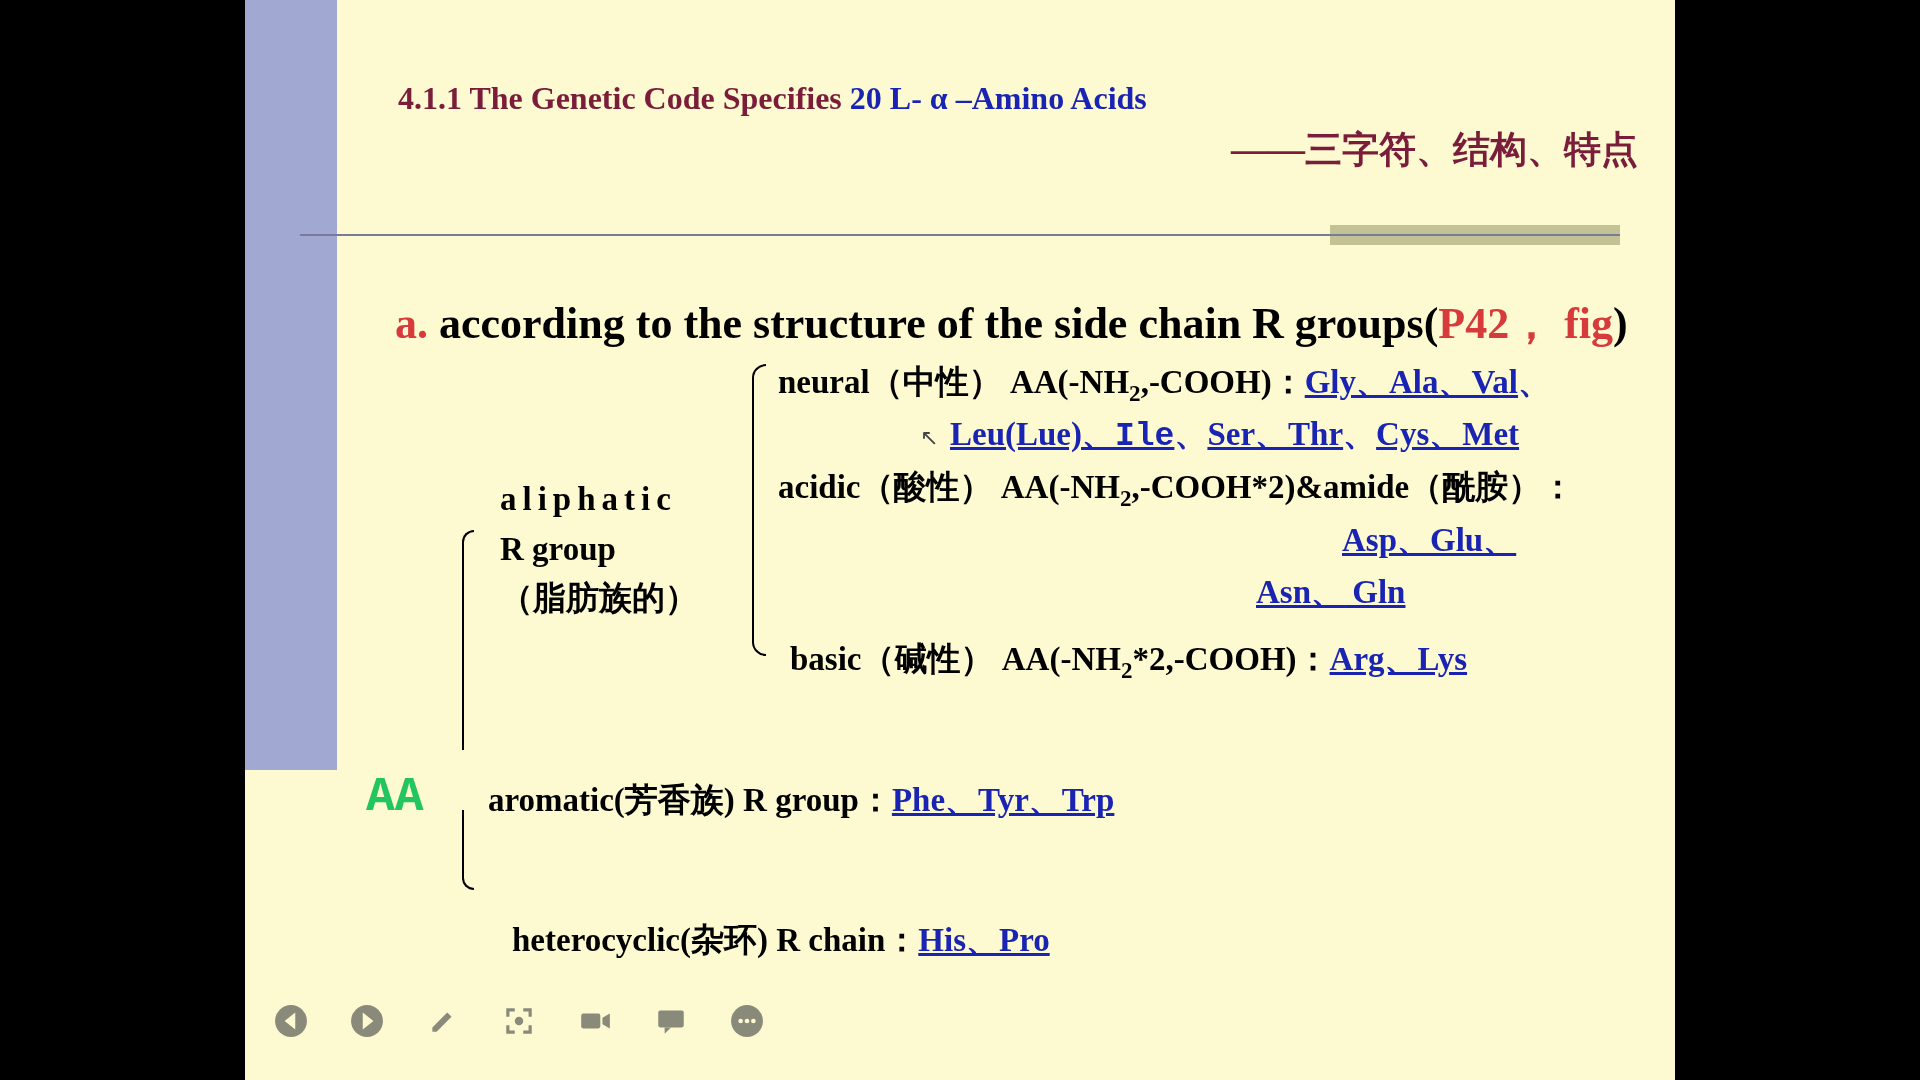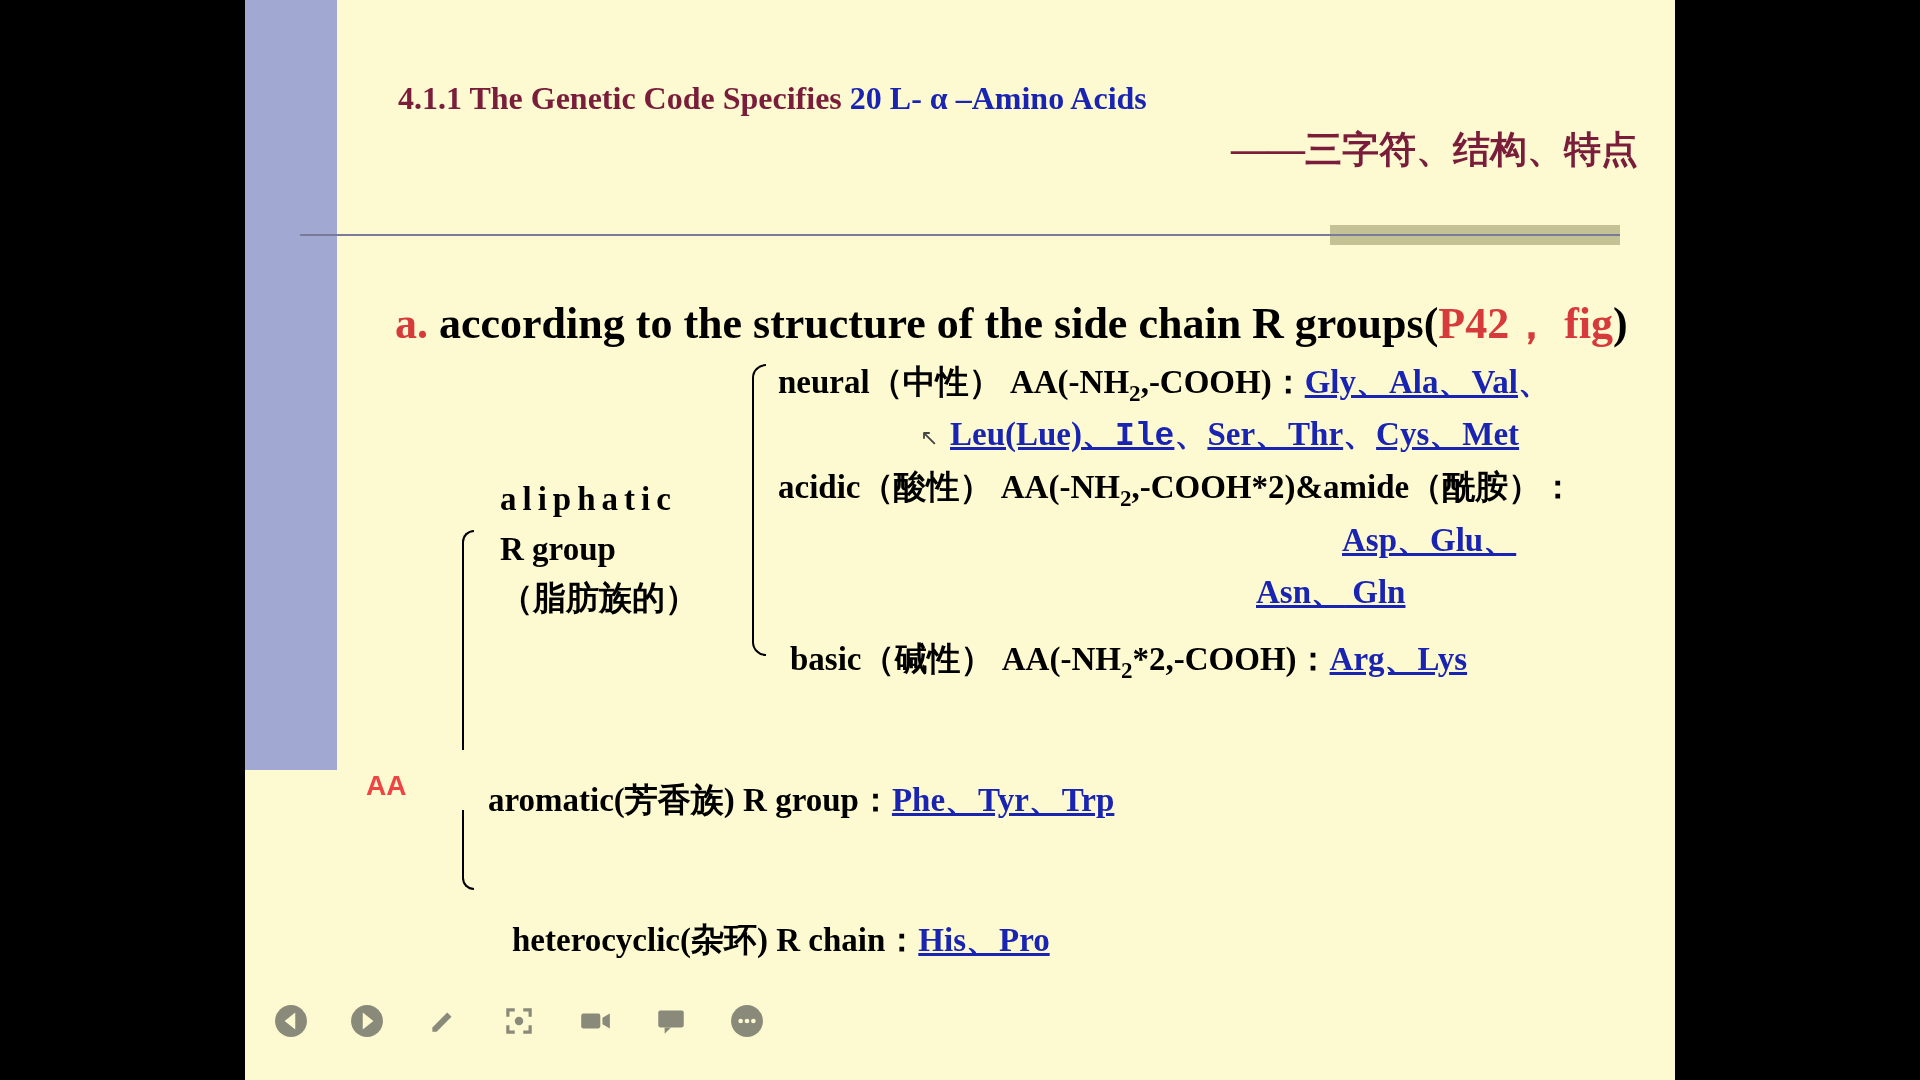--- a/index.html
+++ b/index.html
@@ -87,24 +87,24 @@
     top: 360px;
     width: 1300px;
     font-size: 33px;
     font-weight: bold;
   }
 
   .aa-label {
     position: absolute;
     left: 6px;
     top: 410px;
-    font-family: Liberation Sans, sans-serif;
-    font-size: 28px;
+    font-family: Liberation Mono, monospace;
+    font-size: 48px;
     font-weight: 900;
-    color: #ef4444;
+    color: #22c55e;
   }
 
   
   .brk {
     position: absolute;
     border-color: #000;
     border-style: solid;
     border-width: 0;
   }
 

